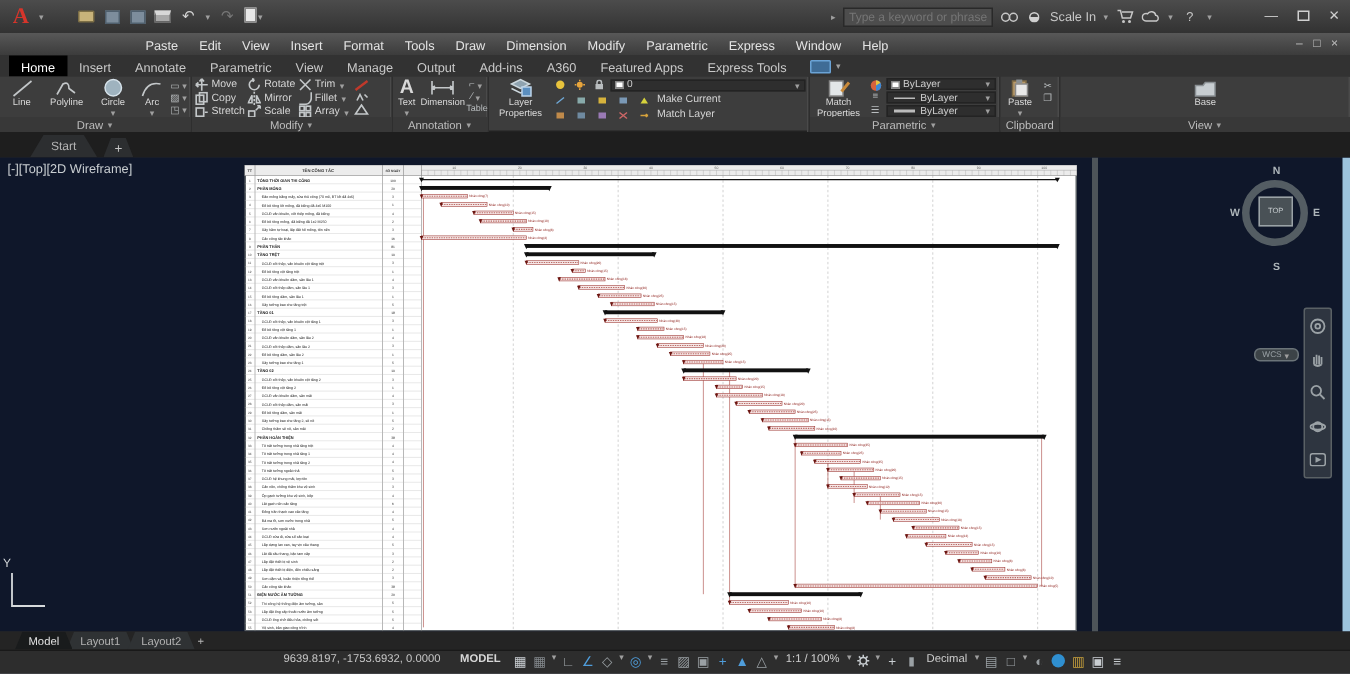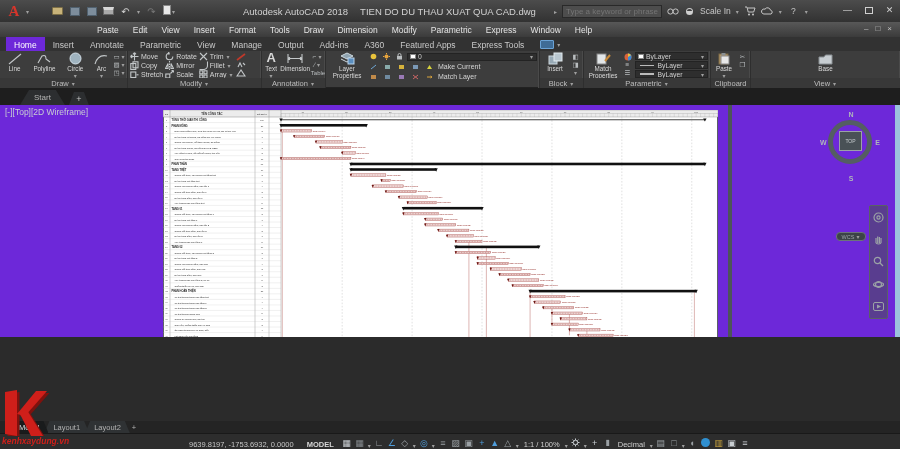--- a/index.html
+++ b/index.html
@@ -26,21 +26,21 @@
 .winbtns{position:absolute;right:2px;top:0;height:20px;display:flex;align-items:center;gap:4px}
 .wb{width:17px;height:15px;display:inline-flex;align-items:center;justify-content:center;font-size:9px;color:#d0d0d0}
 .wb .maxbox{width:8px;height:7px;border:1px solid #d0d0d0}
 
 .menubar{position:absolute;left:0;top:22px;right:0;height:15px;background:linear-gradient(#585858,#3b3b3b);display:flex;align-items:center;padding-left:90px}
 .mi{font-size:8.5px;color:#e4e4e4;padding:0 7px}
 .mwin{position:absolute;right:8px;top:24px;font-size:8px;color:#c2c2c2;display:flex;gap:7px}
 
 .rtabs{position:absolute;left:0;top:37px;right:0;height:14px;background:#323232;display:flex;align-items:stretch;padding-left:6px}
 .rtab{font-size:8.5px;color:#c9c9c9;padding:2px 8px 1px;display:flex;align-items:center}
-.rtab.active{background:#6d28d9;color:#fff}
+.rtab.active{background:#000000;color:#fff}
 .rext{display:flex;align-items:center;margin-left:8px;gap:2px}
 .rext .cam{width:14px;height:9px;background:#3f6c96;border:1px solid #6ba3d6;border-radius:1px}
 
 .ribbon{position:absolute;left:0;top:51px;right:0;height:37px;background:#3d3d3d;border-bottom:1px solid #222;display:flex}
 .panel{position:relative;height:37px;border-right:1px solid #2e2e2e;box-shadow:inset -1px 0 0 #4a4a4a;flex:none;display:flex;flex-direction:column}
 .pcontent{height:27px;display:flex;align-items:flex-start;padding:1px 2px 0;gap:2px}
 .plabel{height:10px;font-size:7.5px;color:#bdbdbd;display:flex;align-items:center;justify-content:center;gap:2px;background:#383838}
 .bigbtn{display:flex;flex-direction:column;align-items:center;font-size:6.3px;line-height:6.5px;color:#dadada;text-align:center}
 .bigbtn .ib{height:13px;display:flex;align-items:center;justify-content:center;margin-bottom:1px}
 .minicol{display:flex;flex-direction:column;gap:1px;padding-top:1px}
@@ -53,21 +53,21 @@
 .grow{flex:1}
 svg.ico{stroke:#c3c7c9;fill:none;stroke-width:1.1}
 .groupsel{background:rgba(66,110,155,.35);border:1px solid #5e9bd6;border-radius:1px;padding:0 2px}
 
 .filetabs{position:absolute;left:0;top:88px;right:0;height:17px;background:#1e1e1e;display:flex;align-items:flex-end;padding-left:20px}
 .ftab{height:15px;display:flex;align-items:center;font-size:8px;padding:0 14px;color:#b5b5b5;background:#2c2e30;clip-path:polygon(9px 0,calc(100% - 9px) 0,100% 100%,0 100%);margin-right:-10px;white-space:nowrap}
 .ftab.active{background:#3d4144;color:#f2f2f2;z-index:2}
 .ftab .close{margin-left:8px;font-size:7px;color:#9a9a9a}
 .fplus{width:20px;height:13px;margin-left:14px;background:#2c2e30;clip-path:polygon(5px 0,calc(100% - 5px) 0,100% 100%,0 100%);color:#c5c5c5;display:flex;align-items:center;justify-content:center;font-size:9px}
 
-.viewport{position:absolute;left:0;top:105px;width:900px;height:232px;background:#6d28d9;overflow:hidden}
+.viewport{position:absolute;left:0;top:105px;width:900px;height:316px;background:#0f172a;overflow:hidden}
 .vplabel{position:absolute;left:5px;top:2px;font-size:8.5px;color:#c9ced1;z-index:3}
 .sheet{position:absolute;left:163px;top:5px;z-index:1}
 .vdivider{position:absolute;left:728px;top:0;width:4px;height:100%;background:#4d5459;z-index:1}
 .bluestrip{position:absolute;right:0;top:0;width:5px;height:100%;background:#9cc3dd;z-index:2}
 
 .viewcube{position:absolute;left:820px;top:6px;width:62px;height:74px;z-index:3;font-size:7px;color:#aeb6ba}
 .vc-ring{position:absolute;left:8px;top:9px;width:44px;height:44px;border-radius:50%;border:5px solid #545d63}
 .vc-n{position:absolute;left:50%;top:0;transform:translateX(-50%);font-weight:bold}
 .vc-s{position:absolute;left:50%;bottom:3px;transform:translateX(-50%);font-weight:bold}
 .vc-w{position:absolute;left:0;top:28px;font-weight:bold}
@@ -79,21 +79,21 @@
 .nb{width:13px;height:13px;display:flex;align-items:center;justify-content:center}
 svg.nico{stroke:#9ba2a6;fill:none;stroke-width:1.2}
 
 .ucs{position:absolute;left:2px;top:266px;width:36px;height:40px;z-index:2;color:#d6dadc;font-size:8px}
 
 .layoutbar{position:absolute;left:0;top:421px;right:0;height:12px;background:#242424;display:flex;align-items:stretch;padding-left:10px;font-size:7.5px}
 .ltab{padding:0 9px;display:flex;align-items:center;color:#b2b2b2;background:#2f3234;clip-path:polygon(5px 0,calc(100% - 5px) 0,100% 100%,0 100%);margin-right:-4px;white-space:nowrap}
 .ltab.active{background:#191b1c;color:#e2e2e2;z-index:2}
 .lplus{width:16px;display:flex;align-items:center;justify-content:center;color:#b5b5b5}
 
-.statusbar{position:absolute;left:0;top:433px;right:0;height:16px;background:#2d2d2d;border-top:1px solid #191919;display:flex;align-items:flex-end;padding-left:183px;gap:1px;white-space:nowrap}
+.statusbar{position:absolute;left:0;top:433px;right:0;height:16px;background:#2d2d2d;border-top:1px solid #191919;display:flex;align-items:flex-start;padding-left:183px;gap:1px;white-space:nowrap}
 .coords{font-size:7.5px;color:#c6c6c6;padding:0 6px}
 .modelbtn{font-size:7.5px;color:#d6d6d6;font-weight:bold;padding:0 6px}
 .si{min-width:12px;height:13px;display:inline-flex;align-items:center;justify-content:center;font-size:9px}
 .stxt{font-size:7.5px;color:#cfcfcf;padding:0 3px}
 .gcirc{width:9px;height:9px;border-radius:50%;background:#2f8fd0;display:inline-block}
 
 .wm{position:absolute;left:0;top:390px;width:96px;height:59px;z-index:50;pointer-events:none}
 .wmtext{position:absolute;left:2px;top:46px;font-size:8.5px;font-weight:bold;font-style:italic;color:#cf1f1a}
 </style>
 </head>
@@ -118,24 +118,20 @@
           <span class="disk"></span>
         </span>
       <span class="qi">
           <span class="printer"></span>
         </span>
       <span class="qi">↶</span>
         <span class="caret">▾</span>
       <span class="qi dis">↷</span>
         <span class="caret">▾</span>
       <span class="caret">▾</span>
-    </div>
-    <div class="title-text">
-      <span>Autodesk AutoCAD 2018</span>
-      <span>TIEN DO DU THAU XUAT QUA CAD.dwg</span>
     </div>
     <div class="tsearch">
       <span class="caret">▸</span>
       <input class="sinput" placeholder="Type a keyword or phrase" style="">
       <span class="mini-ic">
         <svg width="12" height="9" viewBox="0 0 12 9">
             <circle cx="3.4" cy="4.5" r="2.6" fill="none" stroke="#c7c7c7"></circle>
             <circle cx="8.6" cy="4.5" r="2.6" fill="none" stroke="#c7c7c7"></circle>
           </svg>
       </span>
@@ -478,44 +474,20 @@
                 <svg width="7" height="6">
                   <path d="M1,3 h5 M6,3 l-1.5,-1 M6,3 l-1.5,1" stroke="#d6a23c"></path>
                 </svg>
               </span>
             <span style="font-size:7px;color:#d5d5d5">Match Layer</span>
           </div>
         </div>
       </div>
     </div>
 
-    <div class="panel" style="width:44px">
-      <div class="pcontent">
-        <div class="bigbtn" style="width:26px">
-          <span class="ib">
-              <svg width="15" height="13">
-                <rect x="1" y="4" width="8" height="8" fill="#96a8b4" stroke="#cdd8de"></rect>
-                <rect x="6" y="1" width="8" height="8" fill="#b8c6cf" stroke="#e2eaee"></rect>
-              </svg>
-            </span>
-          <span>Insert</span>
-        </div>
-        <div class="minicol">
-          <span class="ti">◧</span>
-          <span class="ti">◨</span>
-          <span class="ti">
-              <span class="caret">▾</span>
-            </span>
-        </div>
-      </div>
-      <div class="plabel">
-          <span>Block</span>
-          <span class="caret">▾</span>
-        </div>
-    </div>
 
     <div class="panel" style="width:127px">
       <div class="pcontent">
         <div class="bigbtn" style="width:34px">
           <span class="ib">
               <svg width="15" height="13">
                 <rect x="1" y="2" width="9" height="10" fill="#e2e6e8" stroke="#888"></rect>
                 <path d="M9,9 l5,-6" stroke="#c98a3a" stroke-width="2"></path>
               </svg>
             </span>
@@ -1289,29 +1261,14 @@
       <span class="caret">▾</span>
     <span class="si" style="color:#9aa0a4">◐</span>
     <span class="si">
         <span class="gcirc"></span>
       </span>
     <span class="si" style="color:#c9a23c">▥</span>
     <span class="si" style="color:#c9ced2">▣</span>
     <span class="si" style="color:#c9ced2">≡</span>
   </div>
 
-  <div class="wm">
-    <svg width="50" height="46" viewBox="0 0 46 46">
-      <g fill="#7e120e" transform="translate(2.5,2)">
-        <path d="M3,2 L15,0 L15,46 L3,44 Z"></path>
-          <path d="M15,24 L34,1 L45,1 L23,26 Z"></path>
-          <path d="M17,22 L29,46 L41,46 L25,20 Z"></path>
-      </g>
-      <g fill="#cf1f1a">
-        <path d="M3,2 L15,0 L15,46 L3,44 Z"></path>
-          <path d="M15,24 L34,1 L45,1 L23,26 Z"></path>
-          <path d="M17,22 L29,46 L41,46 L25,20 Z"></path>
-      </g>
-    </svg>
-    <span class="wmtext">kenhxaydung.vn</span>
-  </div>
 
 </div>
 
 </body></html>

